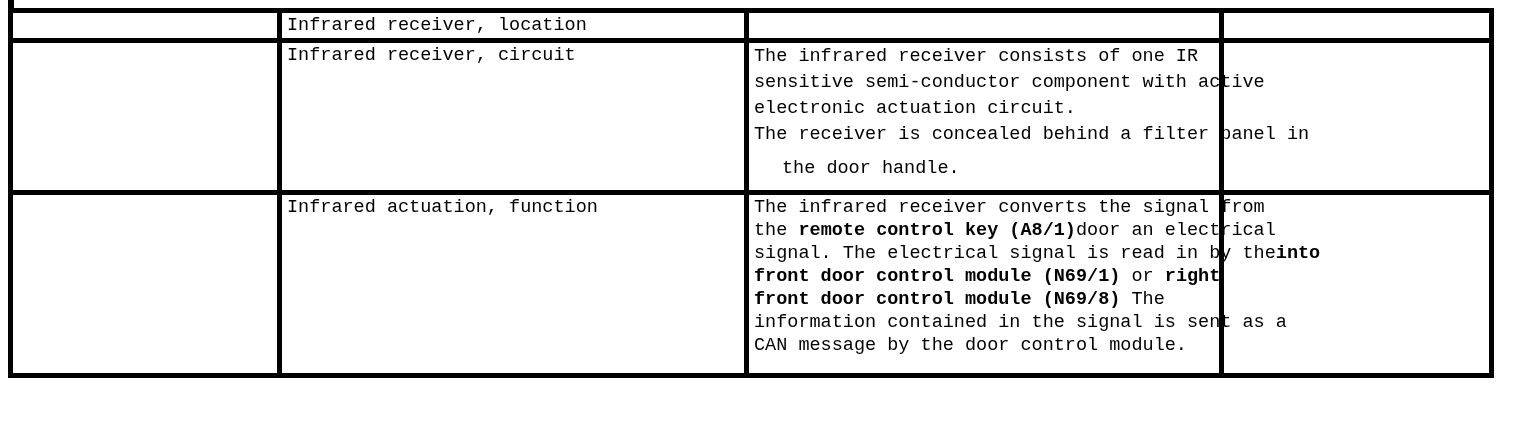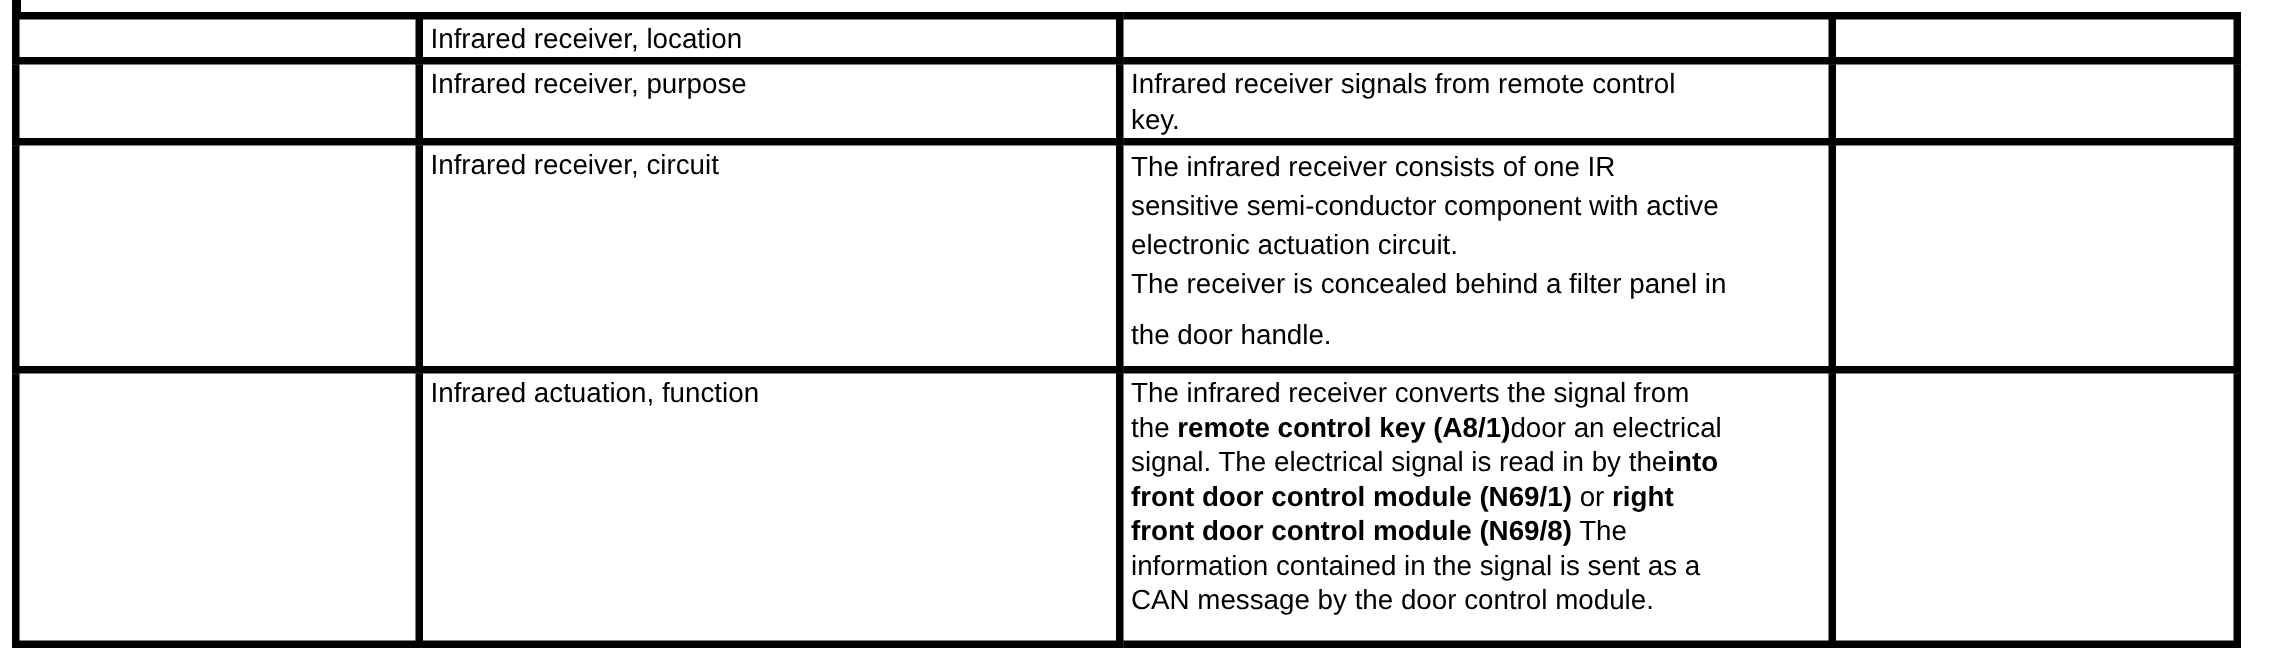--- a/index.html
+++ b/index.html
@@ -15,20 +15,21 @@
   
   .left-tick {
     position: absolute; left: 8px; top: 0;
     width: 6px; height: 12px; background: #000000;
   }
 
   table.spec {
     position: absolute; left: 8px; top: 8px;
     border-collapse: collapse; table-layout: fixed;
     width: 1481px;
+    font-family: Liberation Mono, monospace;
   }
   col.c1 { width: 269px; }
   col.c2 { width: 467px; }
   col.c3 { width: 475px; }
   col.c4 { width: 270px; }
 
   td {
     border: 5px solid #000000;
     vertical-align: top;
     padding: 1px 2px 0 5px;
@@ -39,49 +40,40 @@
   tr.r2 td { height: 52px; }
   tr.r3 td { height: 152px; }
   tr.r4 td { height: 183px; }
 
   .topic { line-height: 23px; }
 
   .desc .line { white-space: pre; }
   tr.r2 .desc .line { line-height: 24px; }
   tr.r3 .desc .line { line-height: 26px; }
   tr.r4 .desc .line { line-height: 23px; }
-  .desc .line.gap { margin-top: 8px; }
+  .desc .line.gap { margin-top: 8px; margin-left: 28px; }
   .desc .b { font-weight: bold; }
 </style>
 </head>
 <body>
 
 <div class="left-tick"></div>
 
 <table class="spec">
   <colgroup>
     <col class="c1">
       <col class="c2">
       <col class="c3">
       <col class="c4">
   </colgroup>
   <tbody>
     <tr class="r1">
       <td class="empty"></td>
       <td class="topic">Infrared receiver, location</td>
       <td class="desc"></td>
-      <td class="empty"></td>
-    </tr>
-    <tr class="r2">
-      <td class="empty"></td>
-      <td class="topic">Infrared receiver, purpose</td>
-      <td class="desc">
-          <div class="line"><span>Infrared receiver signals from remote control</span></div>
-          <div class="line"><span>key.</span></div>
-        </td>
       <td class="empty"></td>
     </tr>
     <tr class="r3">
       <td class="empty"></td>
       <td class="topic">Infrared receiver, circuit</td>
       <td class="desc">
           <div class="line"><span>The infrared receiver consists of one IR</span></div>
           <div class="line"><span>sensitive semi-conductor component with active</span></div>
           <div class="line"><span>electronic actuation circuit.</span></div>
           <div class="line"><span>The receiver is concealed behind a filter panel in</span></div>

